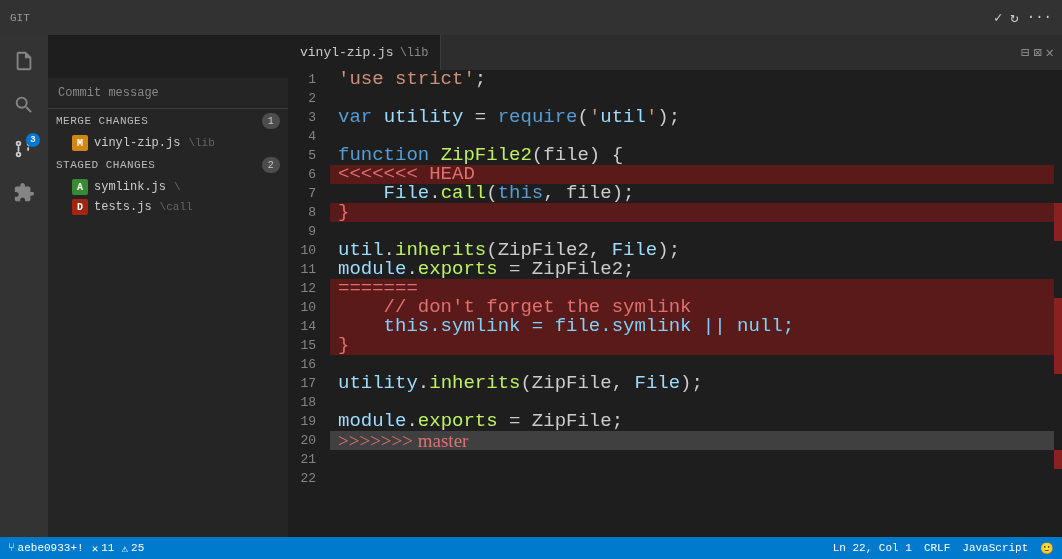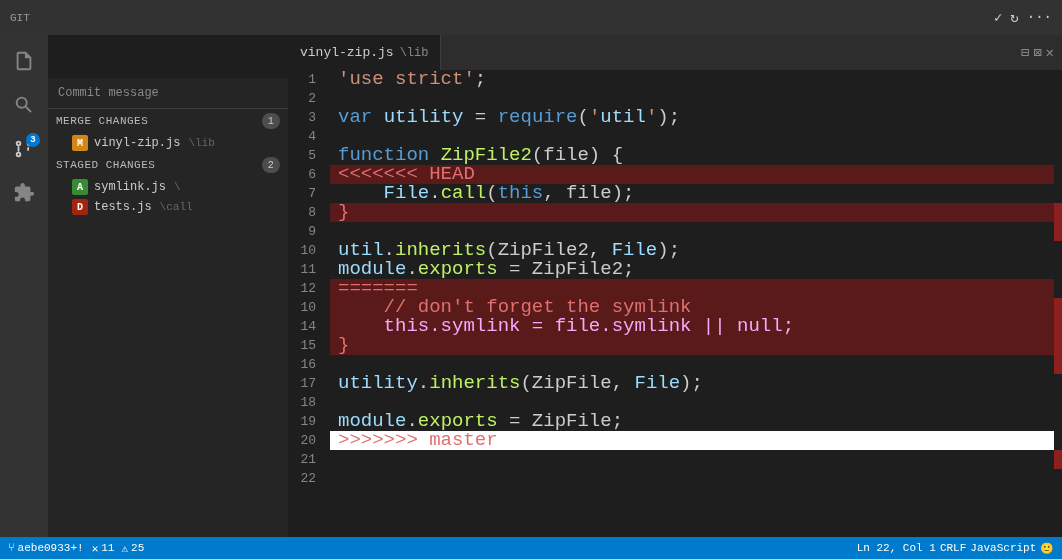--- a/index.html
+++ b/index.html
@@ -238,21 +238,22 @@
       font-size: 19px;
       position: relative;
     }
     .code-line.conflict-head {
       background: #5a1a1a;
     }
     .code-line.conflict-sep {
       background: #5a1a1a;
     }
     .code-line.conflict-tail {
-      background: #ffffff;
+      background: #404040;
+      font-family: Liberation Serif, serif;
     }
     .line-num {
       height: 19px;
       line-height: 19px;
       text-align: right;
       padding-right: 6px;
     }
 
     
     .kw { color: #569cd6; }
@@ -266,21 +267,21 @@
       background: #007acc;
       display: flex;
       align-items: center;
       padding: 0 8px;
       font-size: 11px;
       color: #ffffff;
       flex-shrink: 0;
       gap: 12px;
     }
     .status-left { display: flex; align-items: center; gap: 8px; }
-    .status-right { margin-left: auto; display: flex; gap: 4px; align-items: center; }
+    .status-right { margin-left: auto; display: flex; gap: 12px; align-items: center; }
     .status-item { display: flex; align-items: center; gap: 3px; cursor: pointer; }
 
     
     .editor-content::-webkit-scrollbar { width: 8px; height: 8px; }
     .editor-content::-webkit-scrollbar-track { background: #1e1e1e; }
     .editor-content::-webkit-scrollbar-thumb { background: #424242; }
   </style>
 </head>
 <body>
 
@@ -401,21 +402,21 @@
           <div class="code-line"></div>
           <div class="code-line"><span class="kw">function</span> <span class="fn">ZipFile2</span>(file) {</div>
           <div class="code-line conflict-head"><span style="color:#e07070;">&lt;&lt;&lt;&lt;&lt;&lt;&lt; HEAD</span></div>
           <div class="code-line">    <span class="var-name">File</span>.<span class="fn">call</span>(<span class="kw">this</span>, file);</div>
           <div class="code-line conflict-head"><span style="color:#e07070;">}</span></div>
           <div class="code-line"></div>
           <div class="code-line"><span class="var-name">util</span>.<span class="fn">inherits</span>(ZipFile2, <span class="var-name">File</span>);</div>
           <div class="code-line"><span class="var-name">module</span>.<span class="fn">exports</span> = ZipFile2;</div>
           <div class="code-line conflict-sep"><span style="color:#e07070;">=======</span></div>
           <div class="code-line conflict-sep"><span style="color:#e07070;">    // don't forget the symlink</span></div>
-          <div class="code-line conflict-sep"><span style="color:#f0abfc;">    this.symlink = file.symlink || null;</span></div>
+          <div class="code-line conflict-sep"><span style="color:#7dd3fc;">    this.symlink = file.symlink || null;</span></div>
           <div class="code-line conflict-sep"><span style="color:#e07070;">}</span></div>
           <div class="code-line"></div>
           <div class="code-line"><span class="var-name">utility</span>.<span class="fn">inherits</span>(ZipFile, <span class="var-name">File</span>);</div>
           <div class="code-line"></div>
           <div class="code-line"><span class="var-name">module</span>.<span class="fn">exports</span> = ZipFile;</div>
           <div class="code-line conflict-tail"><span style="color:#e07070;">&gt;&gt;&gt;&gt;&gt;&gt;&gt; master</span></div>
           <div class="code-line"></div>
         </div>
 
       <div style="width:8px; background:#1e1e1e; flex-shrink:0;" id="conflict-gutter">

